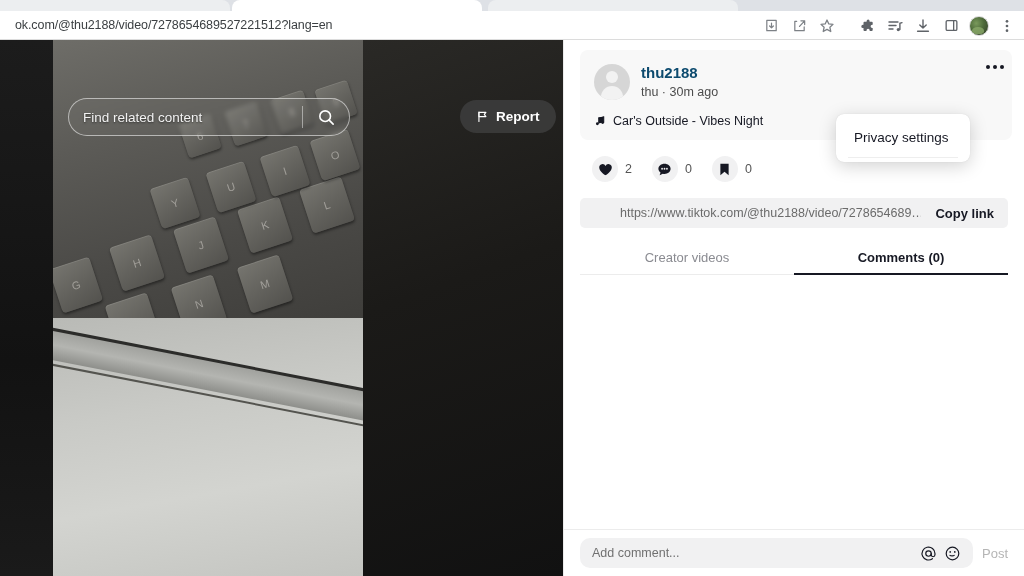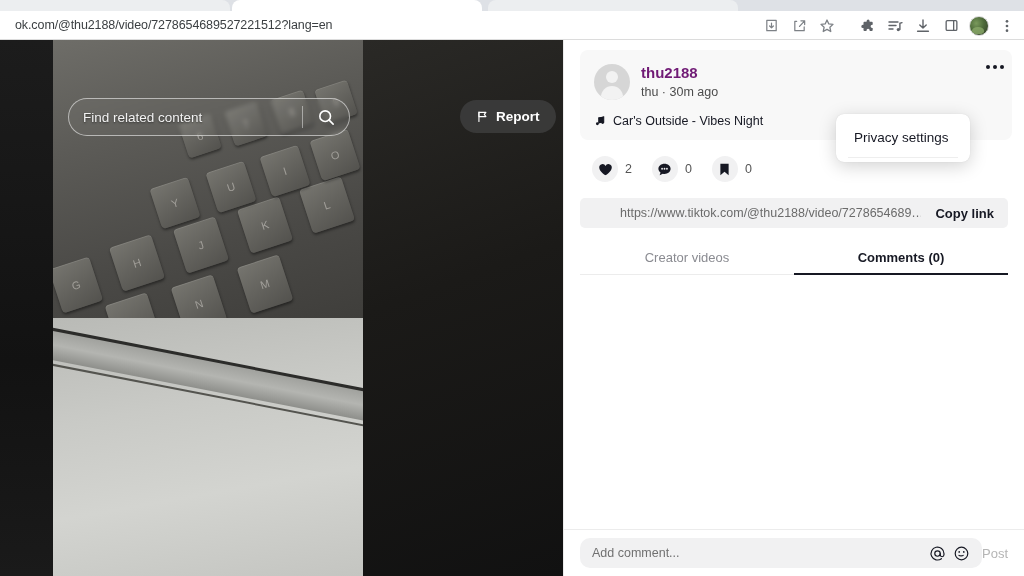--- a/index.html
+++ b/index.html
@@ -177,21 +177,21 @@
   .av::before {
     content:''; position:absolute; left:50%; top:7px;
     width:12px; height:12px; border-radius:50%;
     background:#f2f2f2; transform: translateX(-50%);
   }
   .av::after {
     content:''; position:absolute; left:50%; top:22px;
     width:22px; height:18px; border-radius: 11px 11px 0 0;
     background:#f2f2f2; transform: translateX(-50%);
   }
-  .uname { font-size: 15px; font-weight: bold; color: #701a75; line-height:1.25; }
+  .uname { font-size: 15px; font-weight: bold; color: #0c4a6e; line-height:1.25; }
   .umeta { font-size: 12.5px; color: #4c4c4c; line-height:1.3; margin-top:1px; }
   .music-row {
     display:flex; align-items:center; gap: 7px;
     margin-top: 14px; font-size: 12.5px; color: #161823;
   }
   .dots-btn {
     position: absolute; right: 2px; top: 6px;
     width: 30px; height: 22px;
     display:flex; align-items:center; justify-content:center;
     gap:3px; cursor:pointer;
@@ -273,21 +273,21 @@
   }
   .comment-input {
     flex:1; height: 30px;
     background: #f1f1f2; border-radius: 10px;
     display:flex; align-items:center;
     padding: 0 8px 0 12px;
   }
   .ci-ph { flex:1; font-size: 12.5px; color: #707070; }
   .ci-ic { width:24px; height:24px; display:flex; align-items:center; justify-content:center; cursor:pointer; }
   .post-btn {
-    padding-left: 0; padding-right:2px;
+    padding-left: 9px; padding-right:2px;
     font-size: 13px; color: #b5b5b5; cursor: default;
   }
 </style>
 </head>
 <body>
 
 <div class="browser">
 
   <div class="tabstrip">
     <div class="tab-pill a"></div>

